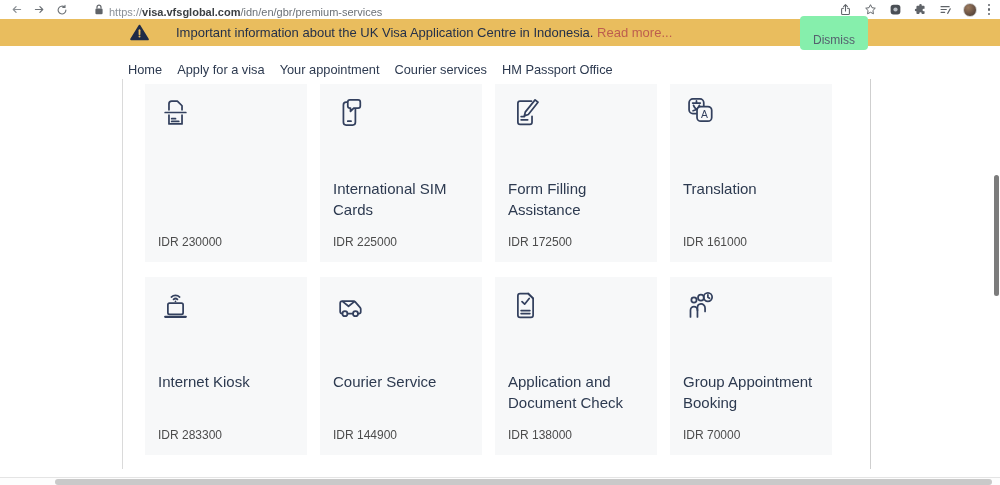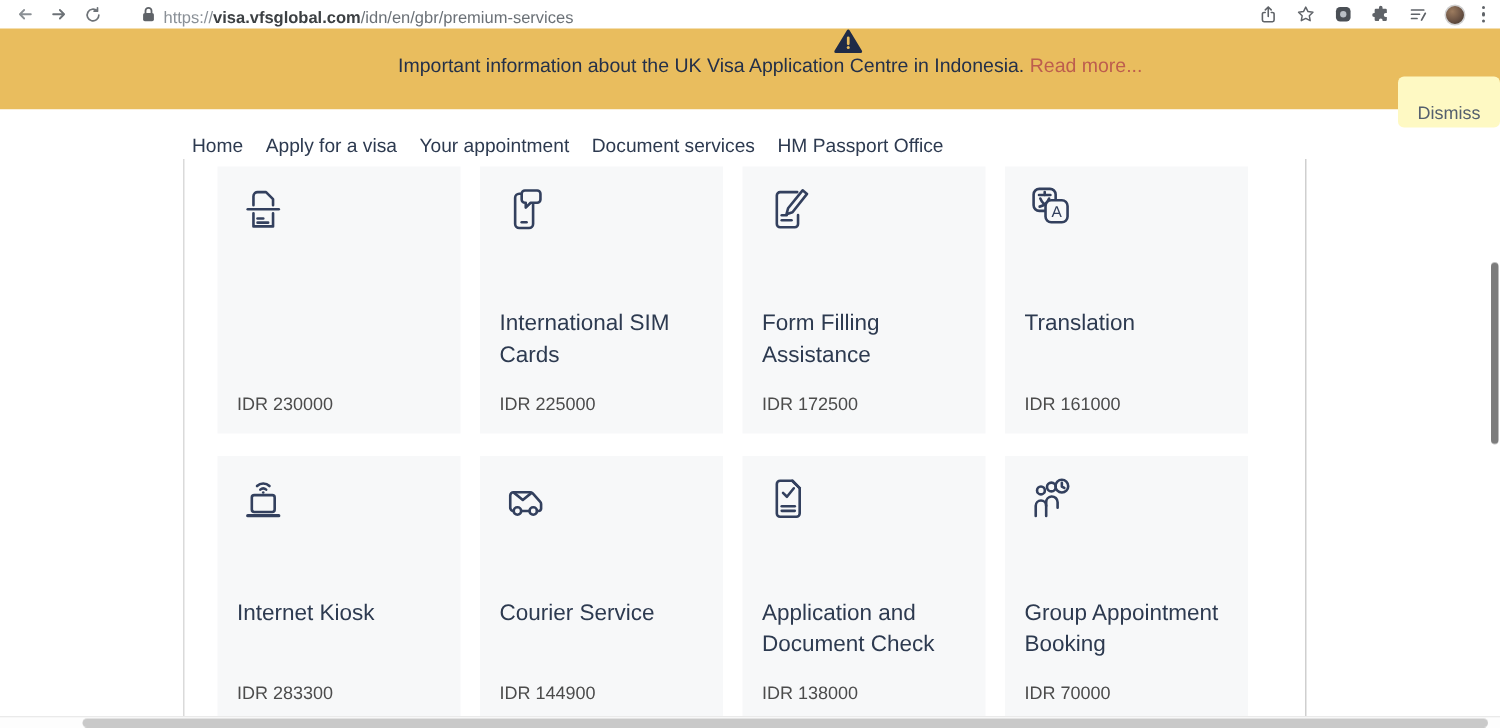--- a/index.html
+++ b/index.html
@@ -15,25 +15,25 @@
   .url-domain { color:#3c4043; font-weight:bold; }
   .url-path   { color:#6b7177; }
   .chrome-right { margin-left:auto; display:flex; align-items:center; gap:9px; }
   .avatar { width:14px; height:14px; border-radius:50%;
     background:radial-gradient(circle at 35% 30%, #9c7b5e 0%, #6b5344 55%, #3f342c 100%);
     border:1px solid #d0d0d0; cursor:pointer; }
   .kebab { display:flex; flex-direction:column; gap:2px; cursor:pointer; padding:2px; }
   .kebab i { width:2.5px; height:2.5px; border-radius:50%; background:#5f6368; }
 
   
-  .banner { height:54px; background:#e9bd5e; display:flex; align-items:center;flex-direction:column; }
+  .banner { height:27px; background:#e9bd5e; display:flex; align-items:center; }
   .banner-warning { margin-left:130px; display:flex; }
   .banner-text { margin-left:27px; font-size:13px; color:#243049; }
   .read-more { color:#bd5d4e; cursor:pointer; }
-  .dismiss-btn { margin-left:auto; background:#fef9c3; border:none;
+  .dismiss-btn { margin-left:auto; margin-right:132px; background:#86efac; border:none;
     border-radius:4px; height:23px; padding:17px 13px; font-size:12px; color:#55606e;
     font-family:"Liberation Sans",sans-serif; cursor:pointer; }
 
   
   .site-nav { height:33px; background:#fff; display:flex; align-items:center;
     padding-left:127px; gap:13px; font-size:12.8px; color:#2d3a50; }
   .nav-item { position:relative; padding:24px 1px 10px; cursor:pointer; white-space:nowrap; }
   .nav-item.active::after { content:""; position:absolute; left:0; right:0; bottom:2px;
     height:2px; background:#d97e44; border-radius:1px; }
 
@@ -147,21 +147,21 @@
     <span>Important information about the UK Visa Application Centre in Indonesia.</span>
     <span class="read-more">Read more...</span>
   </span>
   <button class="dismiss-btn">Dismiss</button>
 </div>
 
 <div class="site-nav">
   <span class="nav-item">Home</span>
   <span class="nav-item">Apply for a visa</span>
   <span class="nav-item">Your appointment</span>
-  <span class="nav-item active">Document services</span>
+  <span class="nav-item active">Courier services</span>
   <span class="nav-item">HM Passport Office</span>
 </div>
 
 <div class="page">
   <div class="container">
     <div class="grid">
 
       <div class="card">
         <svg class="svc-icon" viewBox="0 0 34 34">
           <path d="M11 14.5 V9 a2.5 2.5 0 0 1 2.5 -2.5 h5.2 l4.3 4.3 v3.7"></path>

